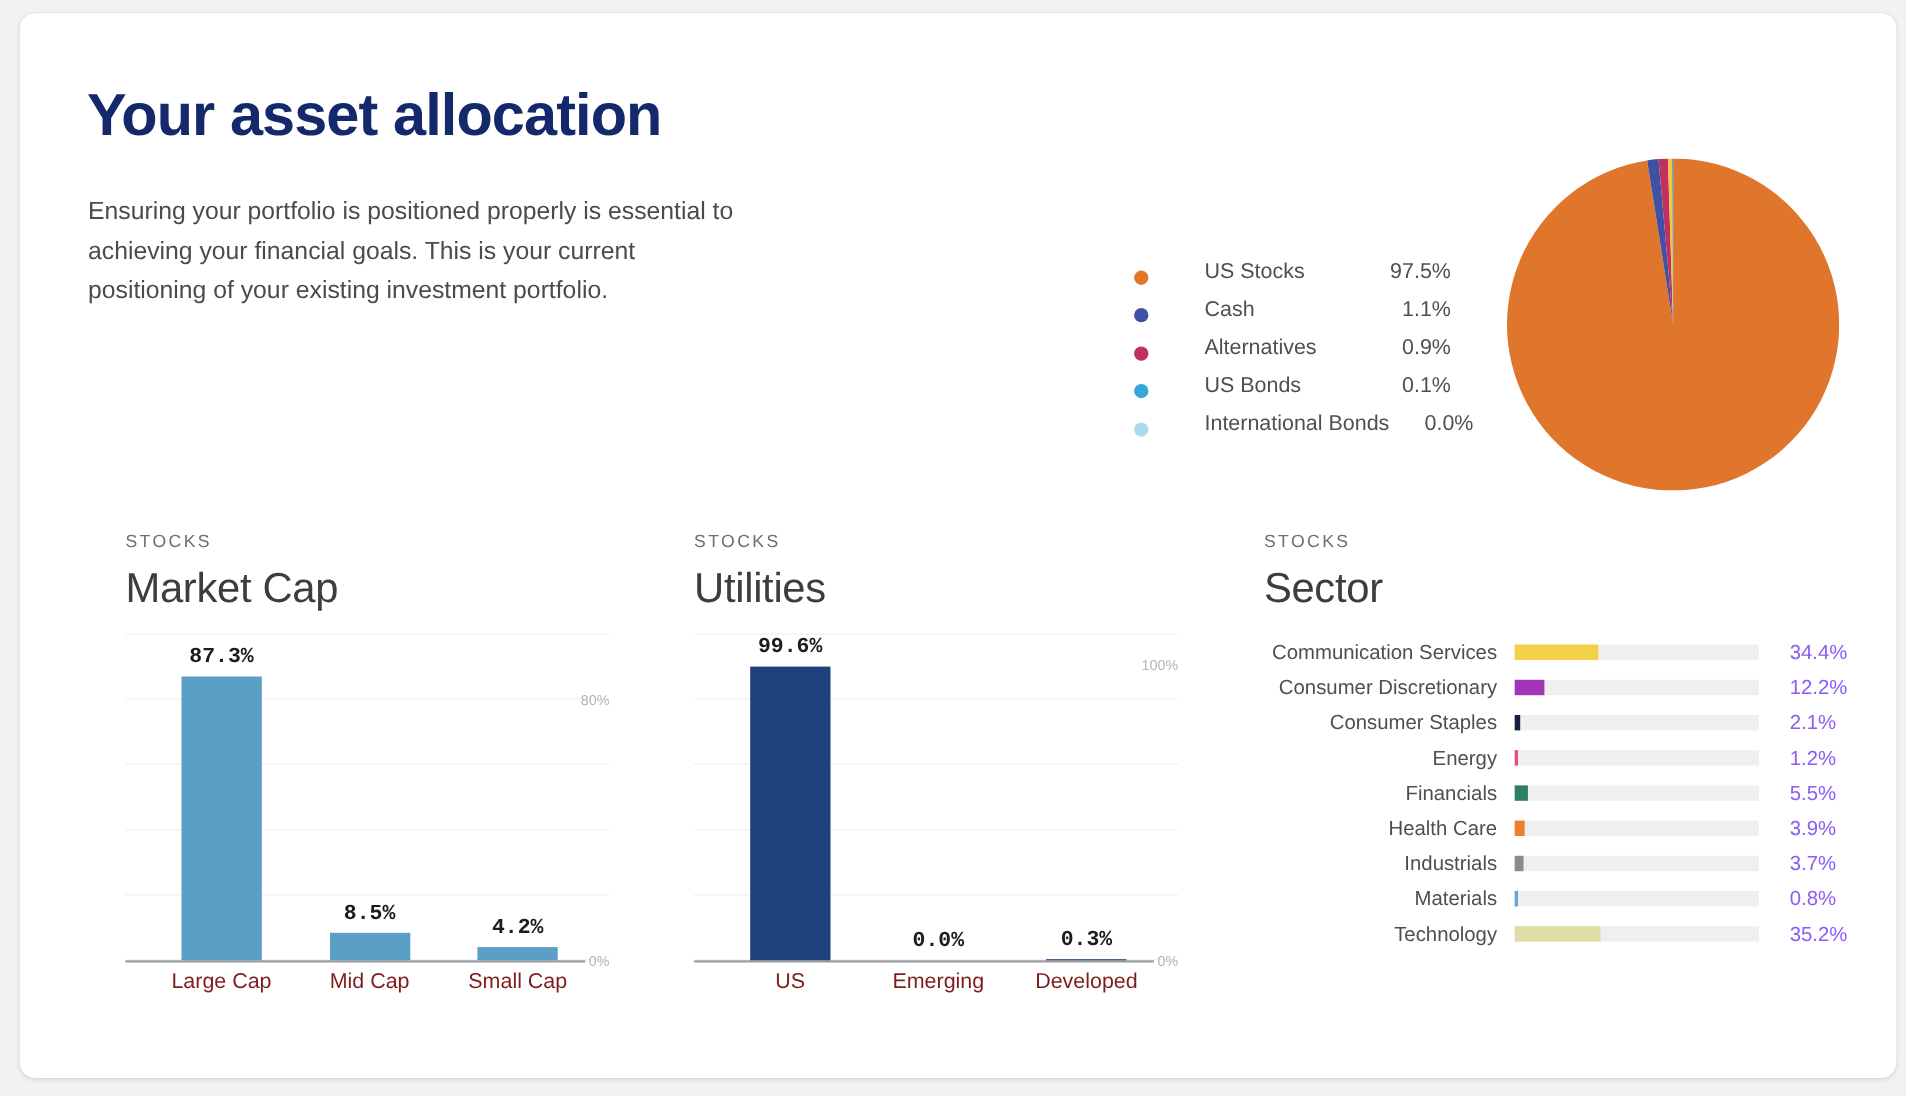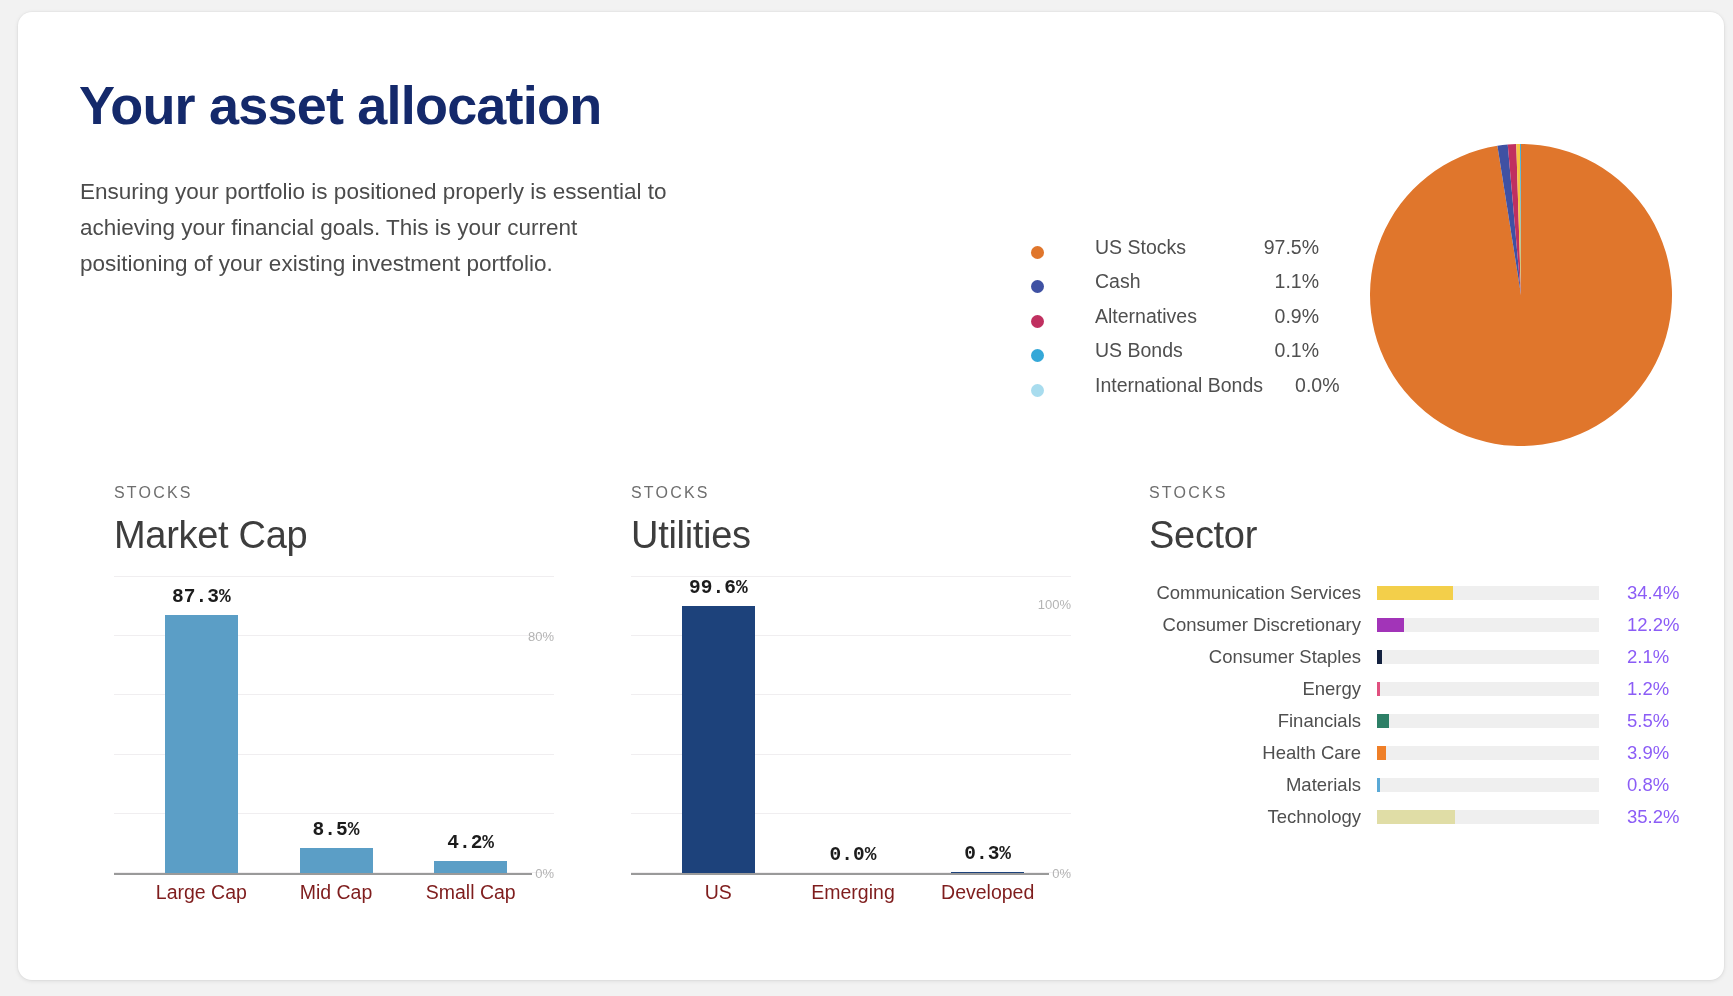--- a/index.html
+++ b/index.html
@@ -308,20 +308,27 @@
           <div class="sector-value">5.5%</div>
         </div>
         <div class="sector-row">
           <div class="sector-name">Health Care</div>
           <div class="sector-track">
             <div class="sector-fill" style="width: 3.9%; background: rgb(239, 127, 40);"></div>
           </div>
           <div class="sector-value">3.9%</div>
         </div>
         <div class="sector-row">
+          <div class="sector-name">Industrials</div>
+          <div class="sector-track">
+            <div class="sector-fill" style="width: 3.7%; background: rgb(138, 138, 138);"></div>
+          </div>
+          <div class="sector-value">3.7%</div>
+        </div>
+        <div class="sector-row">
           <div class="sector-name">Materials</div>
           <div class="sector-track">
             <div class="sector-fill" style="width: 1.2%; background: rgb(90, 169, 214);"></div>
           </div>
           <div class="sector-value">0.8%</div>
         </div>
         <div class="sector-row">
           <div class="sector-name">Technology</div>
           <div class="sector-track">
             <div class="sector-fill" style="width: 35.2%; background: rgb(224, 221, 166);"></div>

